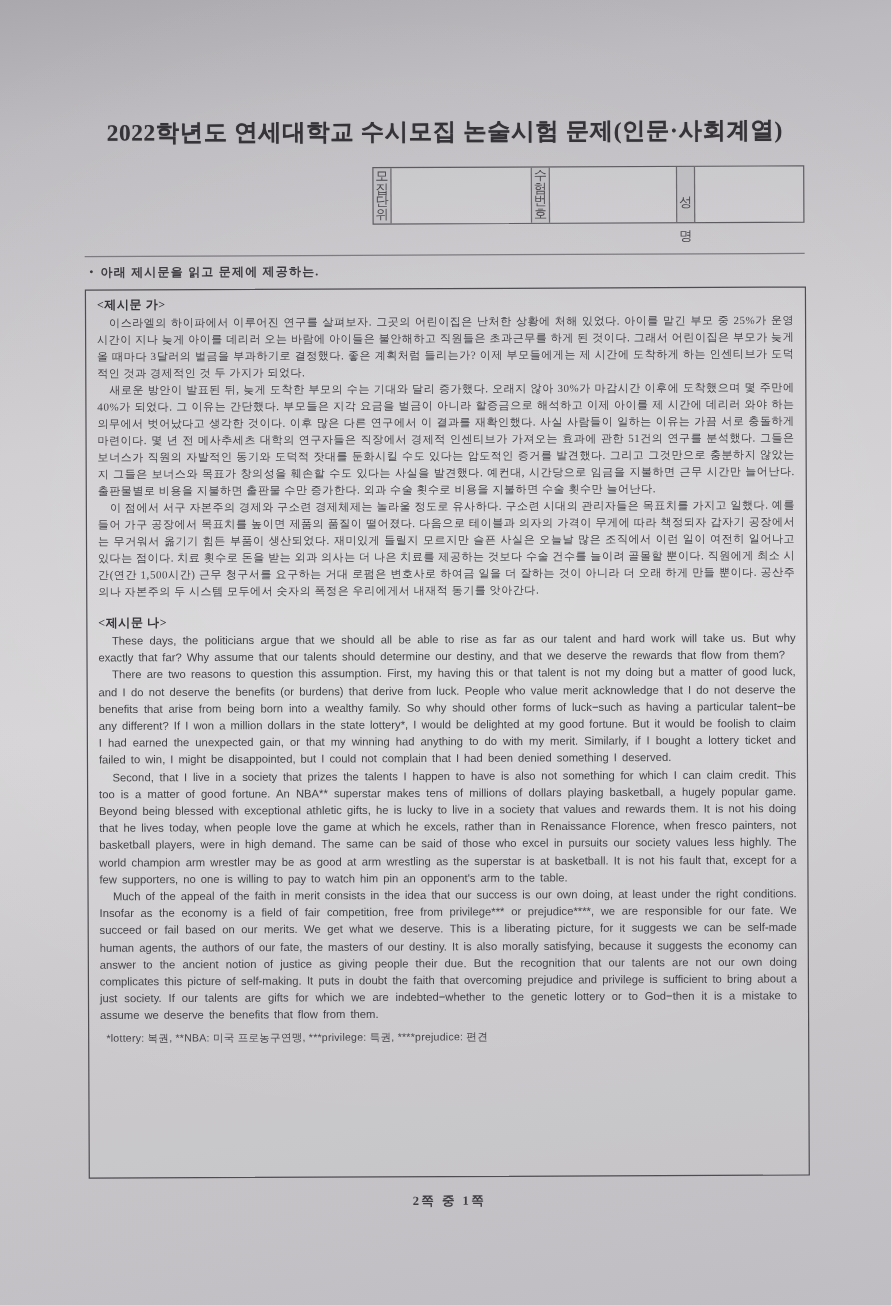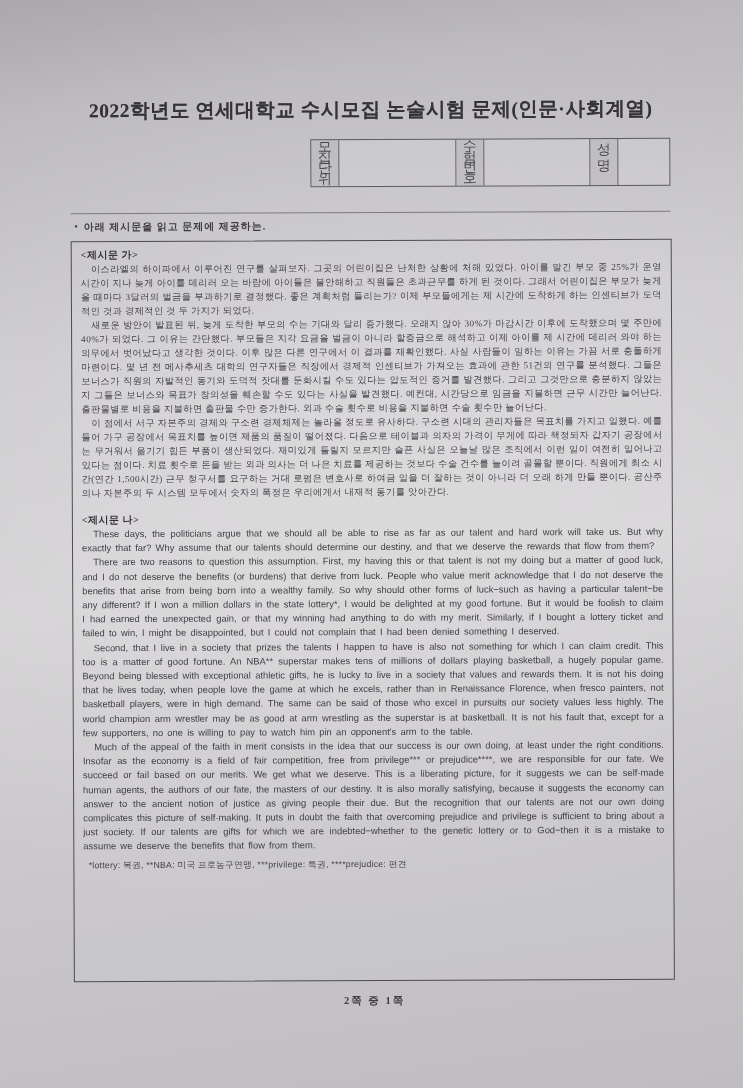--- a/index.html
+++ b/index.html
@@ -24,26 +24,26 @@
   }
   
   .info-table{
     position:absolute;left:312px;top:139px;width:360px;height:48px;
     display:flex;border:1.2px solid #5d5b60;box-sizing:border-box;
     background:rgba(255,255,255,0.10);
   }
   .info-table .cell{box-sizing:border-box;border-right:1px solid #6a686d;height:100%;}
   .info-table .cell:last-child{border-right:none;}
   .lbl{
-    width:28px;background:rgba(90,88,95,0.10);
-    font-size:14px;line-height:10.6px;color:#4a484d;
+    width:15px;background:rgba(90,88,95,0.10);
+    font-size:11px;line-height:10.6px;color:#4a484d;
     word-break:break-all;text-align:center;padding-top:2px;
     font-family:"Liberation Serif","DejaVu Serif",serif;
   }
-  .lbl.spread{line-height:16px;padding-top:3px;}
+  .lbl.spread{line-height:28px;padding-top:16px;}
   .fld1{width:117px;} .fld2{width:106px;} .fld3{width:94px;flex:1;}
   
   .divider{
     position:absolute;left:72px;top:212px;width:600px;height:0;
     border-top:1px solid #7d7b80;
   }
   .instruction{
     position:absolute;left:76px;top:219px;width:560px;
     font-size:10px;font-weight:700;color:#3d3b40;letter-spacing:1px;
   }

